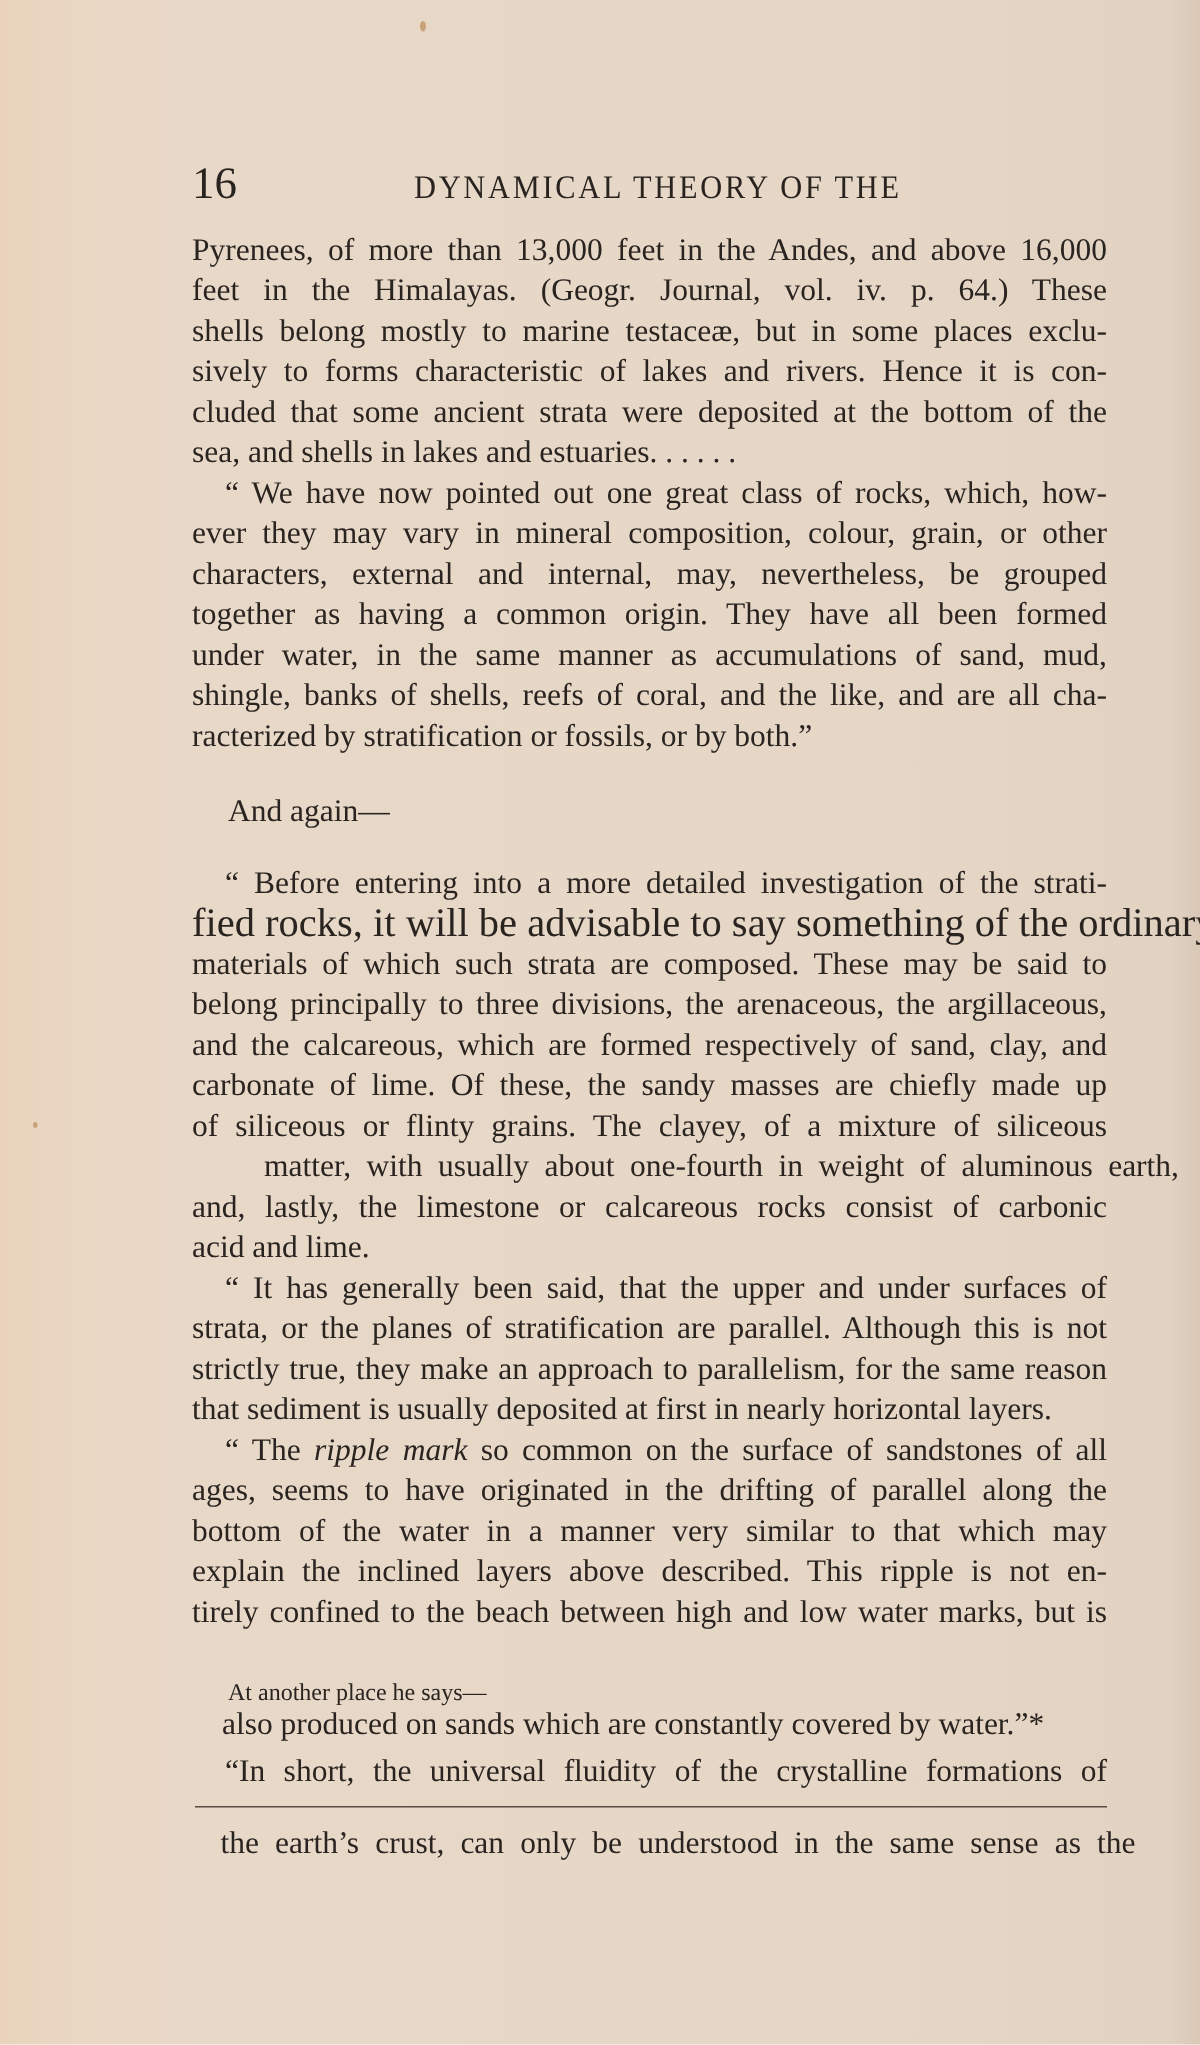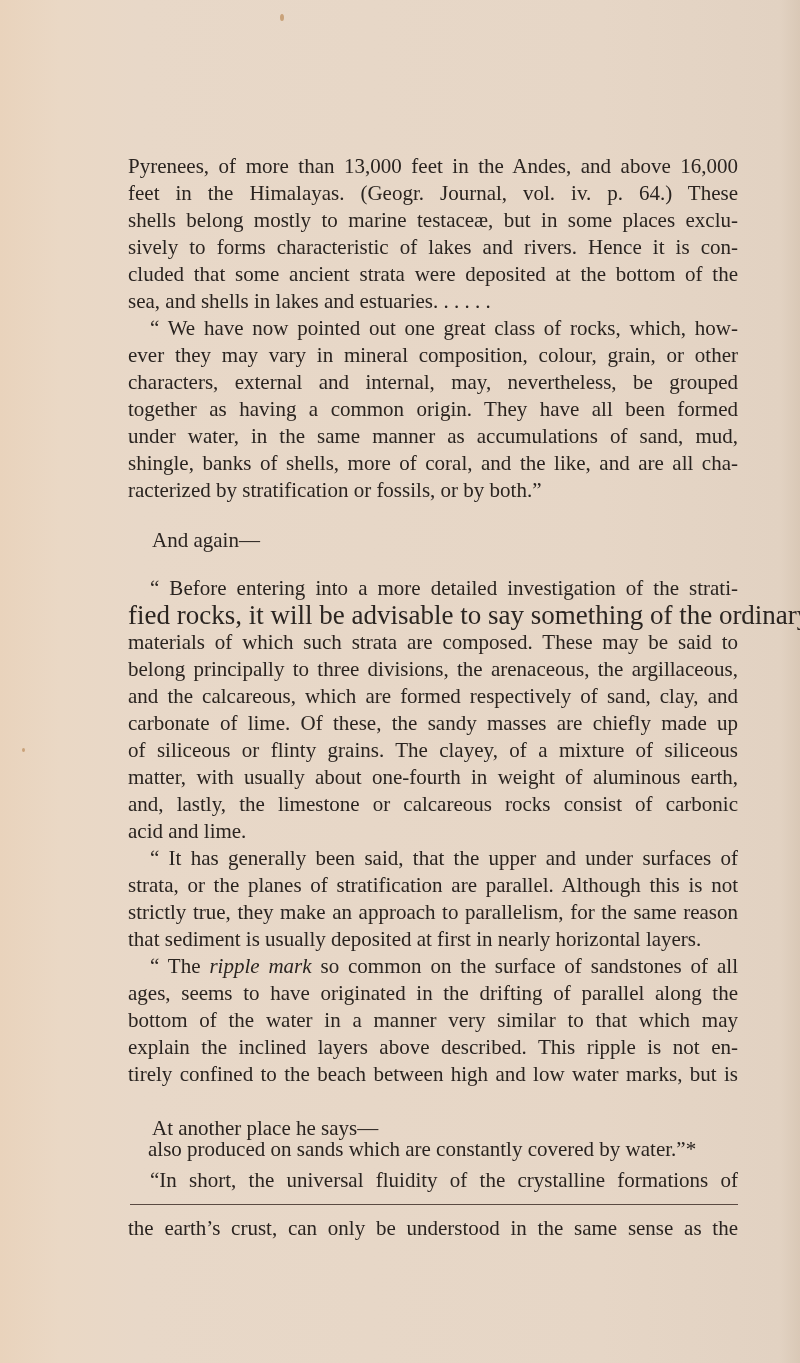--- a/index.html
+++ b/index.html
@@ -47,55 +47,59 @@
   .fleck { position: absolute; border-radius: 50%; background: #c9a27a; }
 </style>
 </head>
 <body>
 
 <div class="page">
 
   <span class="fleck" style="left:280px;top:14px;width:4px;height:7px;"></span>
   <span class="fleck" style="left:22px;top:748px;width:3px;height:4px;"></span>
 
+  <div class="header">
+    <span class="page-num">16</span>
+    <span class="running-head">DYNAMICAL THEORY OF THE</span>
+  </div>
 
   <div>
       <div class="line" style="top: 153px; font-size: 21px; line-height: 27px; height: 27px;">Pyrenees, of more than 13,000 feet in the Andes, and above 16,000</div>
       <div class="line" style="top: 180px; font-size: 21px; line-height: 27px; height: 27px;">feet in the Himalayas. (Geogr. Journal, vol. iv. p. 64.) These</div>
       <div class="line" style="top: 207px; font-size: 21px; line-height: 27px; height: 27px;">shells belong mostly to marine testaceæ, but in some places exclu-</div>
       <div class="line" style="top: 234px; font-size: 21px; line-height: 27px; height: 27px;">sively to forms characteristic of lakes and rivers. Hence it is con-</div>
       <div class="line" style="top: 261px; font-size: 21px; line-height: 27px; height: 27px;">cluded that some ancient strata were deposited at the bottom of the</div>
       <div class="line last" style="top: 288px; font-size: 21px; line-height: 27px; height: 27px;">sea, and shells in lakes and estuaries. . . . . .</div>
       <div class="line indent" style="top: 315px; font-size: 21px; line-height: 27px; height: 27px;">“ We have now pointed out one great class of rocks, which, how-</div>
       <div class="line" style="top: 342px; font-size: 21px; line-height: 27px; height: 27px;">ever they may vary in mineral composition, colour, grain, or other</div>
       <div class="line" style="top: 369px; font-size: 21px; line-height: 27px; height: 27px;">characters, external and internal, may, nevertheless, be grouped</div>
       <div class="line" style="top: 396px; font-size: 21px; line-height: 27px; height: 27px;">together as having a common origin. They have all been formed</div>
       <div class="line" style="top: 423px; font-size: 21px; line-height: 27px; height: 27px;">under water, in the same manner as accumulations of sand, mud,</div>
-      <div class="line" style="top: 450px; font-size: 21px; line-height: 27px; height: 27px;">shingle, banks of shells, more of coral, and the like, and are all cha-</div>
+      <div class="line" style="top: 450px; font-size: 21px; line-height: 27px; height: 27px;">shingle, banks of shells, reefs of coral, and the like, and are all cha-</div>
       <div class="line last" style="top: 477px; font-size: 21px; line-height: 27px; height: 27px;">racterized by stratification or fossils, or by both.”</div>
       <div class="subhead" style="top: 527px; font-size: 21px; line-height: 27px; height: 27px; text-align: right;">And again—</div>
       <div class="line indent" style="top: 575px; font-size: 21px; line-height: 27px; height: 27px;">“ Before entering into a more detailed investigation of the strati-</div>
       <div class="line" style="top: 602px; font-size: 27px; line-height: 27px; height: 27px;">fied rocks, it will be advisable to say something of the ordinary</div>
       <div class="line" style="top: 629px; font-size: 21px; line-height: 27px; height: 27px;">materials of which such strata are composed. These may be said to</div>
       <div class="line" style="top: 656px; font-size: 21px; line-height: 27px; height: 27px;">belong principally to three divisions, the arenaceous, the argillaceous,</div>
       <div class="line" style="top: 683px; font-size: 21px; line-height: 27px; height: 27px;">and the calcareous, which are formed respectively of sand, clay, and</div>
       <div class="line" style="top: 710px; font-size: 21px; line-height: 27px; height: 27px;">carbonate of lime. Of these, the sandy masses are chiefly made up</div>
       <div class="line" style="top: 737px; font-size: 21px; line-height: 27px; height: 27px;">of siliceous or flinty grains. The clayey, of a mixture of siliceous</div>
-      <div class="line" style="top: 764px; font-size: 21px; line-height: 27px; height: 27px;">matter, with usually about one-fourth in weight of aluminous earth,</div>
+      <div class="line" style="top: 764px; font-size: 21px; line-height: 27px; height: 27px; margin-left: 48px;">matter, with usually about one-fourth in weight of aluminous earth,</div>
       <div class="line" style="top: 791px; font-size: 21px; line-height: 27px; height: 27px;">and, lastly, the limestone or calcareous rocks consist of carbonic</div>
       <div class="line last" style="top: 818px; font-size: 21px; line-height: 27px; height: 27px;">acid and lime.</div>
       <div class="line indent" style="top: 845px; font-size: 21px; line-height: 27px; height: 27px;">“ It has generally been said, that the upper and under surfaces of</div>
       <div class="line" style="top: 872px; font-size: 21px; line-height: 27px; height: 27px;">strata, or the planes of stratification are parallel. Although this is not</div>
       <div class="line" style="top: 899px; font-size: 21px; line-height: 27px; height: 27px;">strictly true, they make an approach to parallelism, for the same reason</div>
       <div class="line last" style="top: 926px; font-size: 21px; line-height: 27px; height: 27px;">that sediment is usually deposited at first in nearly horizontal layers.</div>
       <div class="line indent" style="top: 953px; font-size: 21px; line-height: 27px; height: 27px;"><span>“ The </span><em>ripple mark</em><span> so common on the surface of sandstones of all</span></div>
       <div class="line" style="top: 980px; font-size: 21px; line-height: 27px; height: 27px;">ages, seems to have originated in the drifting of parallel along the</div>
       <div class="line" style="top: 1007px; font-size: 21px; line-height: 27px; height: 27px;">bottom of the water in a manner very similar to that which may</div>
       <div class="line" style="top: 1034px; font-size: 21px; line-height: 27px; height: 27px;">explain the inclined layers above described. This ripple is not en-</div>
       <div class="line" style="top: 1061px; font-size: 21px; line-height: 27px; height: 27px;">tirely confined to the beach between high and low water marks, but is</div>
       <div class="line last" style="top: 1136px; font-size: 21px; line-height: 27px; height: 27px; margin-left: 20px;">also produced on sands which are constantly covered by water.”*</div>
-      <div class="subhead" style="top: 1115px; font-size: 21px; line-height: 27px; height: 27px; text-align: center;">At another place he says—</div>
+      <div class="subhead" style="top: 1115px; font-size: 16px; line-height: 27px; height: 27px; text-align: center;">At another place he says—</div>
       <div class="line indent" style="top: 1167px; font-size: 21px; line-height: 27px; height: 27px;">“In short, the universal fluidity of the crystalline formations of</div>
-      <div class="line" style="top: 1215px; font-size: 21px; line-height: 27px; height: 27px;">the earth’s crust, can only be understood in the same sense as the</div>
+      <div class="line" style="top: 1215px; font-size: 21px; line-height: 27px; height: 27px; margin-left: 19px;">the earth’s crust, can only be understood in the same sense as the</div>
     </div>
 
   <div class="rule"></div>
 </div>
 
 </body></html>

